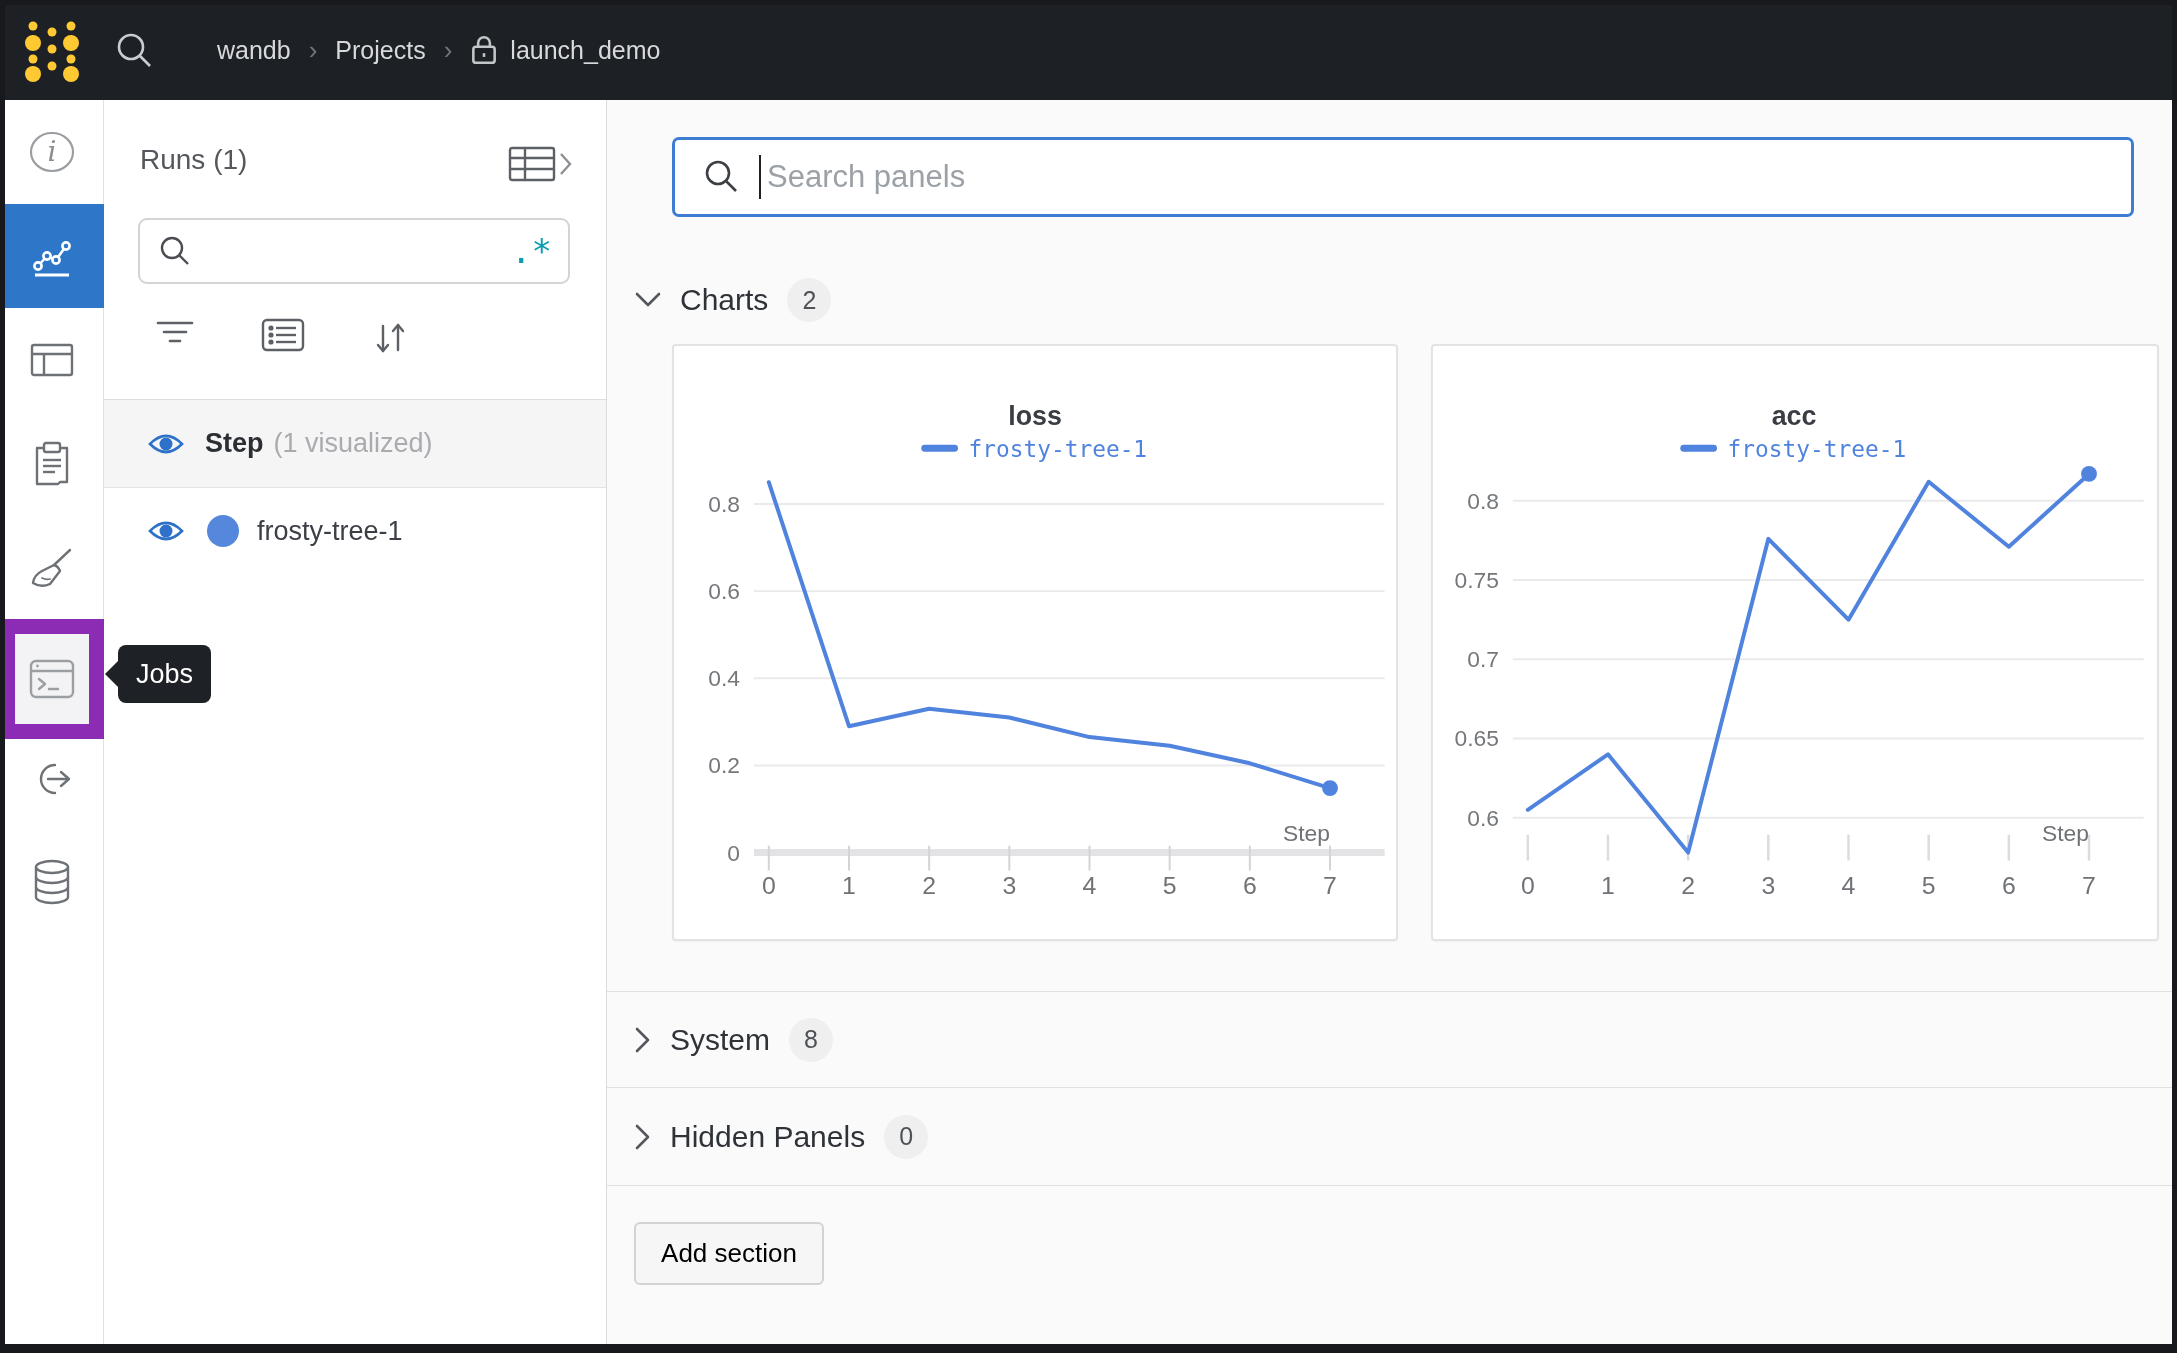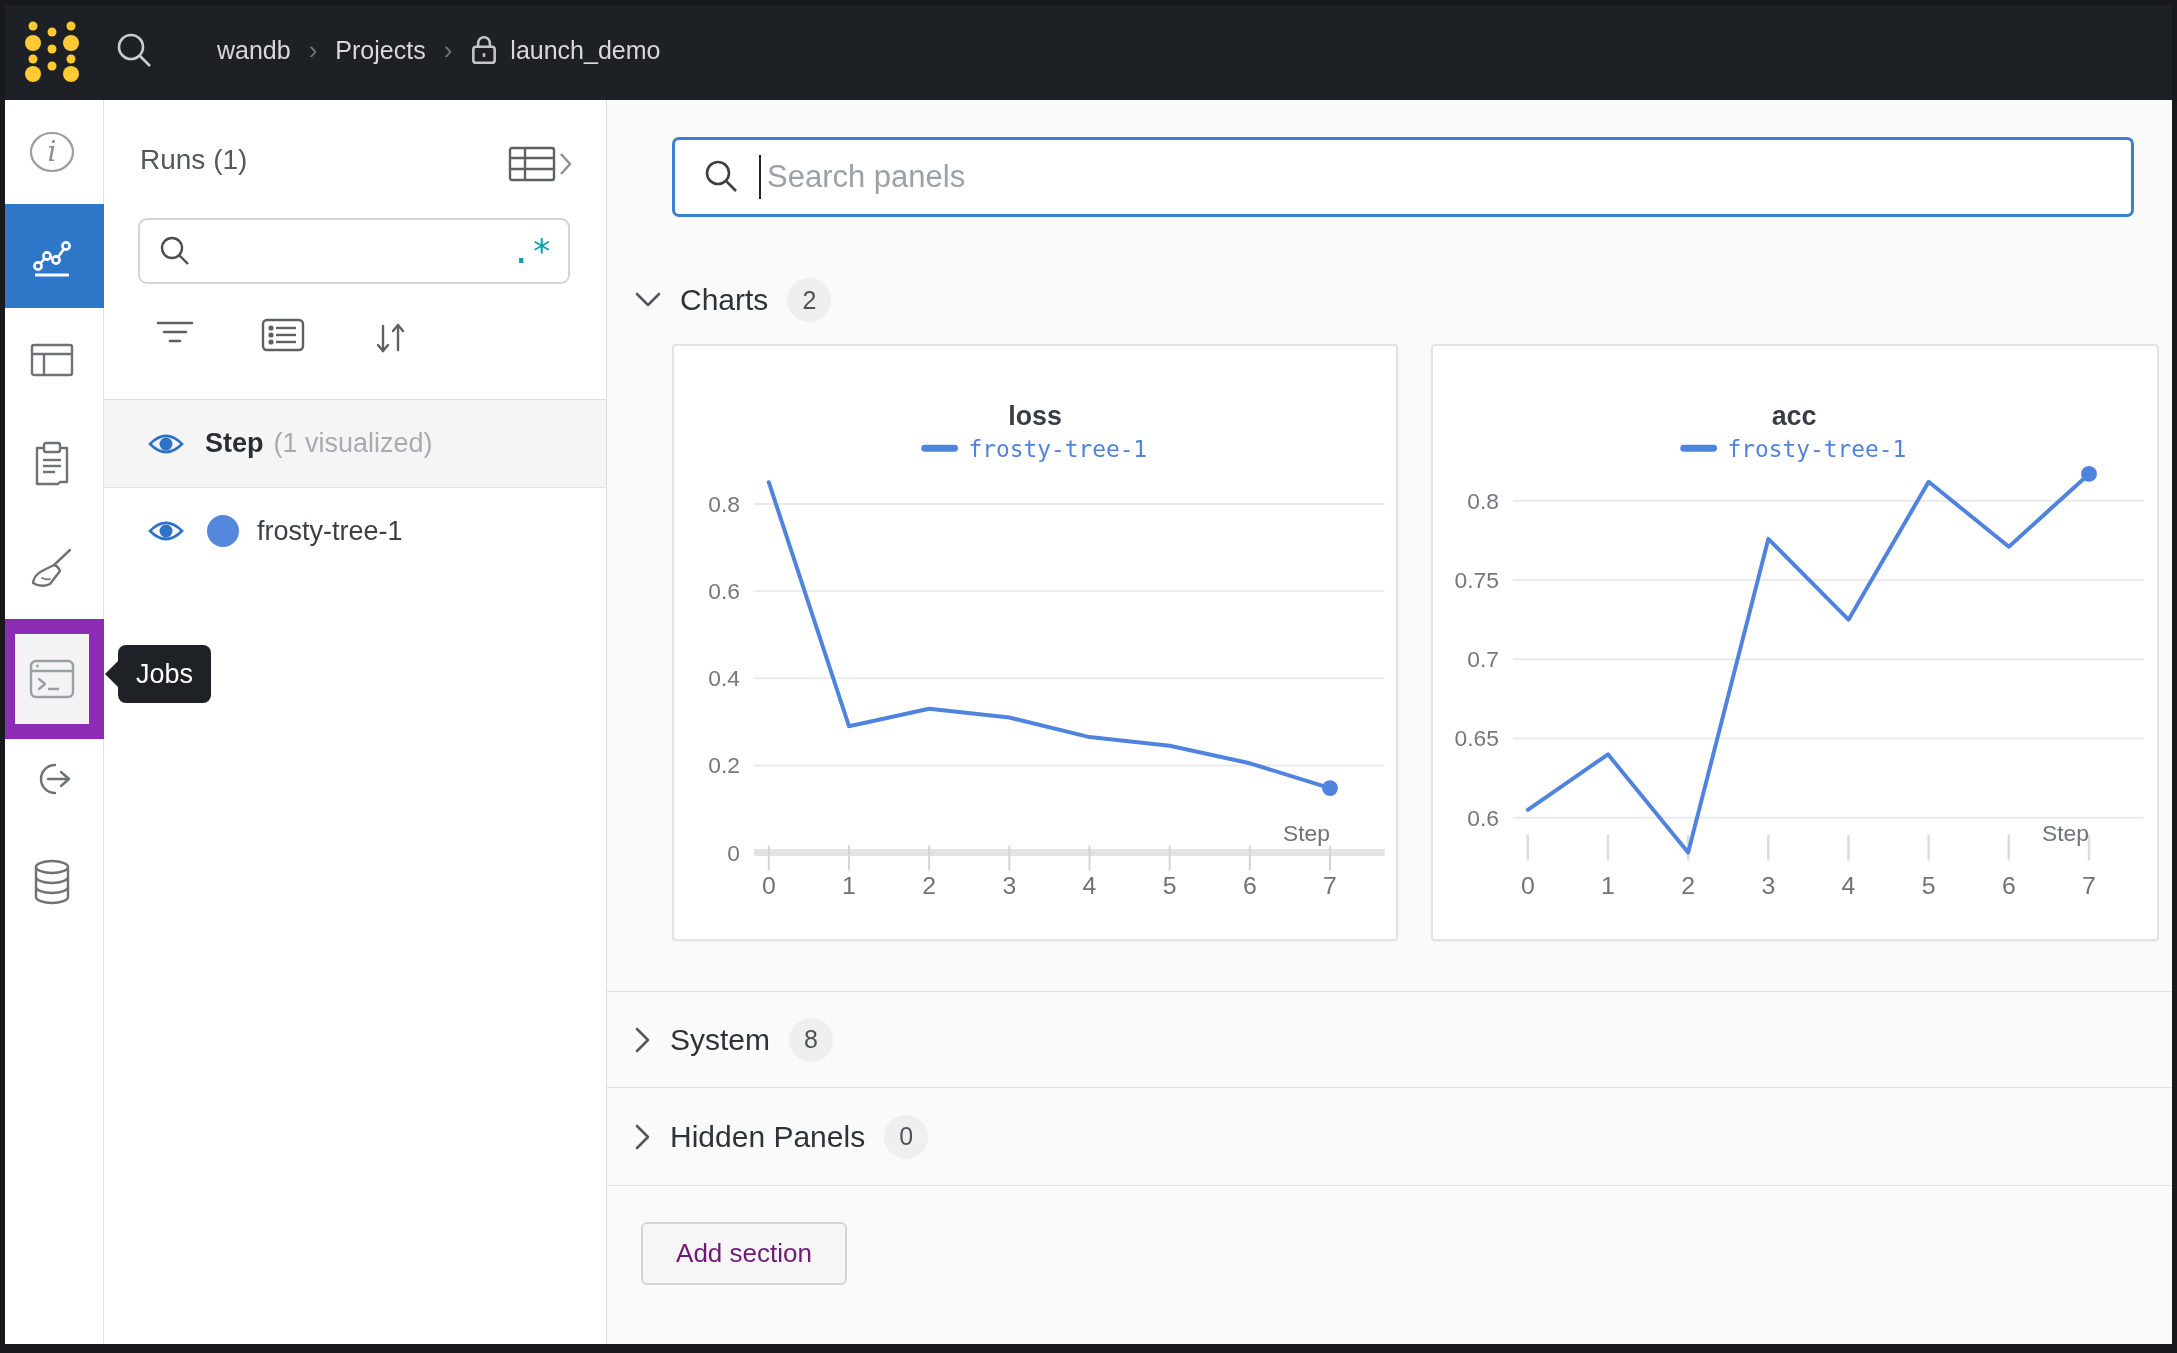--- a/index.html
+++ b/index.html
@@ -73,23 +73,23 @@
                 box-shadow:0 1px 2px rgba(0,0,0,0.04); cursor:pointer; }
   .card-loss { left:65px; width:726px; }
   .card-acc  { left:824px; width:728px; }
   .chart-card svg { width:100%; height:100%; display:block; }
   .sect-row { position:absolute; left:0; right:0; display:flex; align-items:center;
               cursor:pointer; border-top:1px solid #e0e0e1; }
   .sect-row .inner { margin-left:28px; display:flex; align-items:center; gap:19px; }
   .row-system { top:891px; height:96px; }
   .row-hidden { top:987px; height:98px; }
   .divider3 { position:absolute; top:1085px; left:0; right:0; border-top:1px solid #e0e0e1; }
-  .add-btn { position:absolute; top:1122px; left:34px; width:206px; height:63px;
+  .add-btn { position:absolute; top:1122px; left:27px; width:190px; height:63px;
              background:#f6f6f7; border:2px solid #d3d3d5; border-radius:6px;
-             font-size:26px; color:#701a75; display:flex; align-items:center;
+             font-size:26px; color:#000000; display:flex; align-items:center;
              justify-content:center; cursor:pointer; font-family:"Liberation Sans",sans-serif; }
 
   
   .tooltip { position:absolute; left:118px; top:645px; height:58px; min-width:88px;
              background:#1e2126; border-radius:8px; color:#fff; font-size:27px;
              display:flex; align-items:center; justify-content:center; z-index:20;
              padding:0 18px; }
   .tooltip::before { content:""; position:absolute; left:-13px; top:50%;
                      transform:translateY(-50%); border:13px solid transparent;
                      border-left-width:0; border-right-color:#1e2126; }

